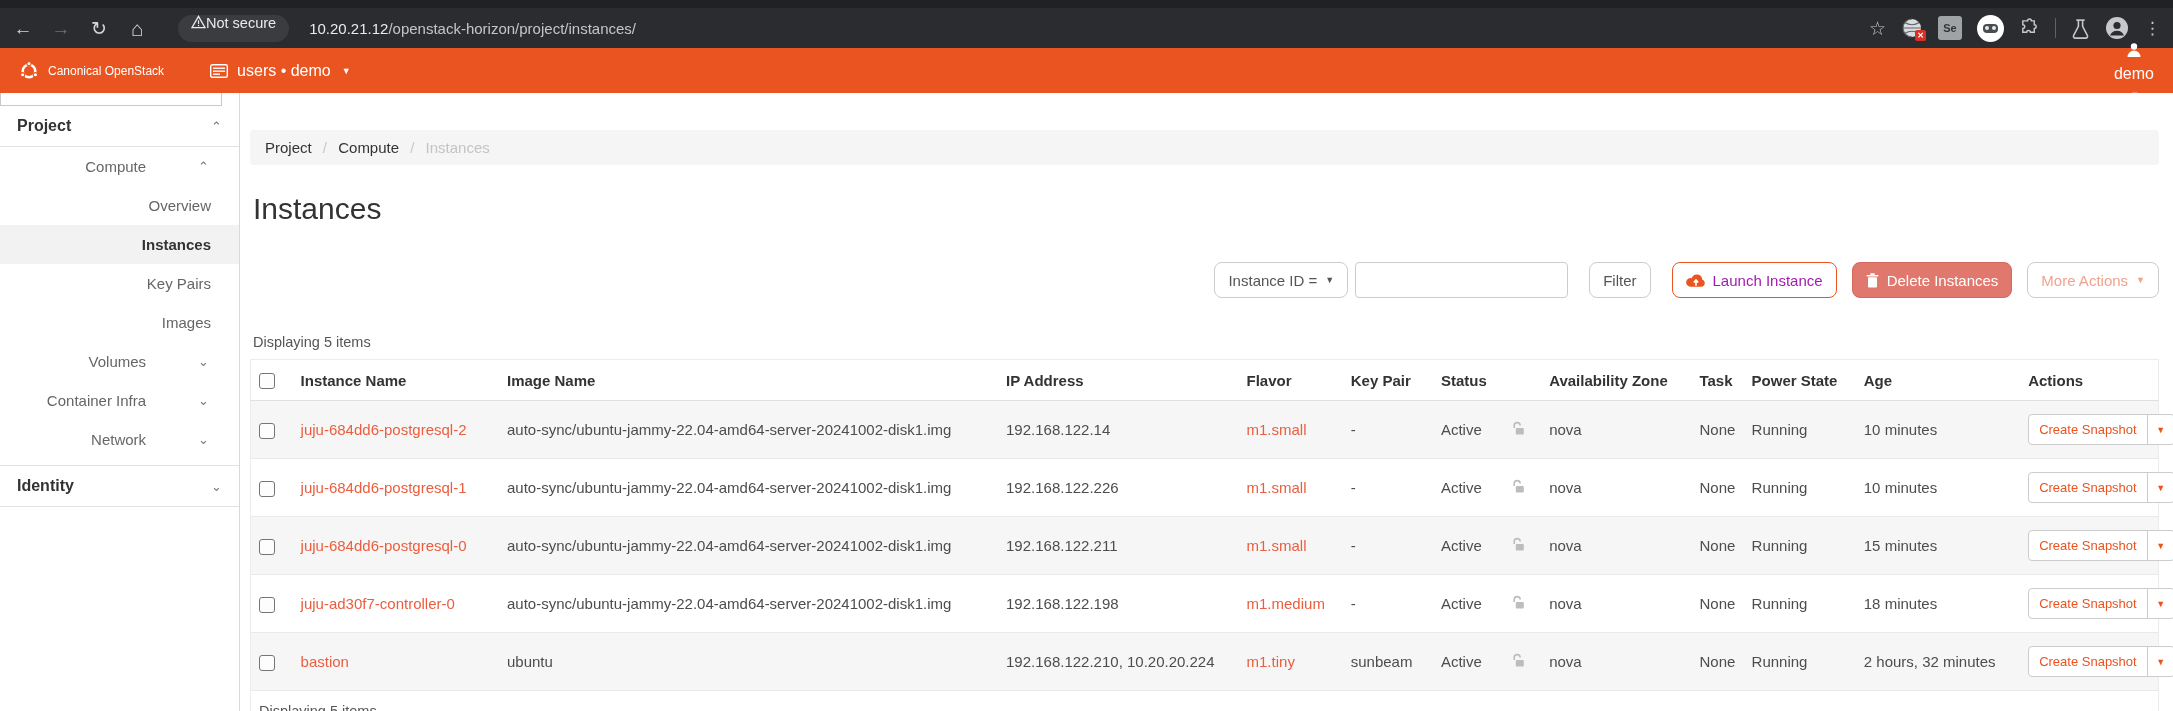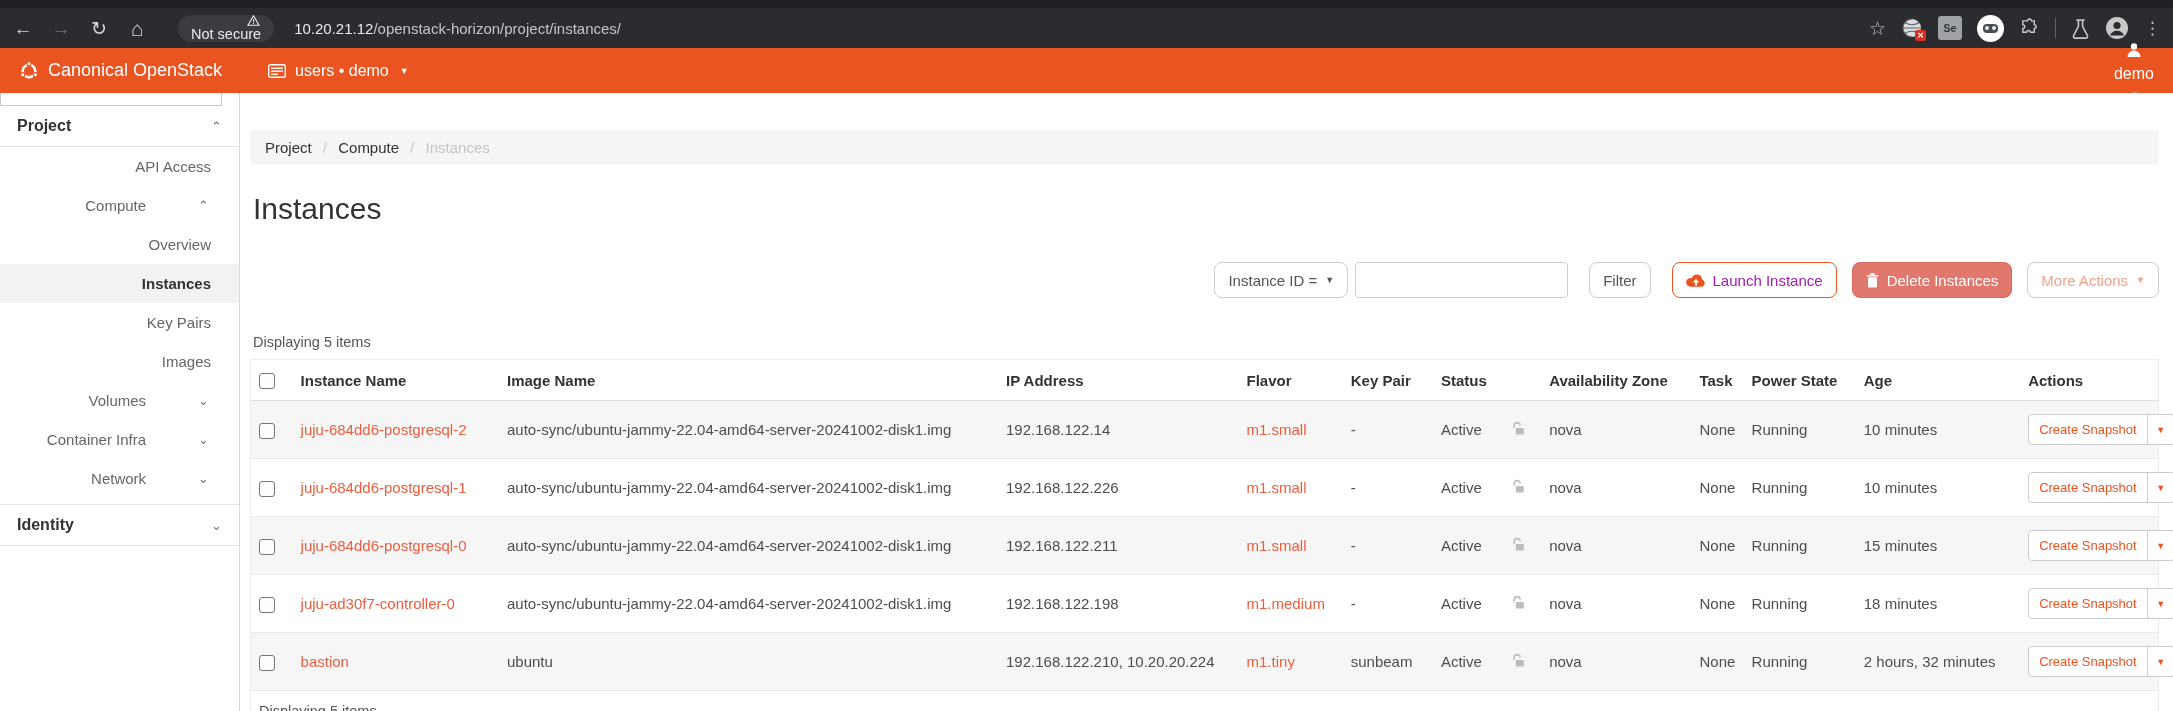--- a/index.html
+++ b/index.html
@@ -6,21 +6,21 @@
   html,body { width:2173px; height:711px; overflow:hidden; background:#fff;
     font-family:"Liberation Sans", sans-serif; }
 
   
   .tabstrip { height:8px; background:#202124; }
   .toolbar { height:40px; background:#2B2C2F; display:flex; align-items:center;
     padding:0 12px; gap:16px; color:#D5D7D8; }
   .nav-ic { font-size:19px; line-height:1; cursor:pointer; width:22px; text-align:center; }
   .nav-ic.dim { color:#6E7073; }
   .addr-chip { background:#3B3C40; border-radius:14px; height:27px; display:flex;
-    align-items:flex-end; padding:0 13px; color:#E8EAED; font-size:14.5px; margin-left:14px;flex-direction:column; }
+    align-items:flex-start; padding:0 13px; color:#E8EAED; font-size:14.5px; margin-left:14px; }
   .url { font-size:15px; margin-left:4px; display:flex; }
   .url .domain { color:#E8EAED; }
   .url .path { color:#C3C6C9; }
   .toolbar .spacer { flex:1; }
   .tb-right { display:flex; align-items:center; gap:15px; }
   .ic-star { font-size:19px; color:#C6C8CA; }
   .se-box { width:24px; height:24px; background:#9FA3A6; border-radius:3px; color:#35363A;
     font-size:11px; font-weight:bold; display:flex; align-items:center; justify-content:center; }
   .robot-circle { width:27px; height:27px; background:#fff; border-radius:50%;
     display:flex; align-items:center; justify-content:center; }
@@ -30,21 +30,21 @@
   .vdiv { width:1px; height:20px; background:#5F6368; }
   .kebab { color:#C6C8CA; font-size:17px; letter-spacing:0; }
   .globe-wrap { position:relative; width:22px; height:22px; }
   .globe-badge { position:absolute; right:-3px; bottom:-2px; width:11px; height:11px;
     background:#D93025; border-radius:2px; color:#fff; font-size:8px; line-height:11px;
     text-align:center; font-weight:bold; }
 
   
   .app-header { height:45px; background:#E95420; display:flex; align-items:center;
     padding:0 19px; color:#fff; }
-  .brand { display:flex; align-items:center; gap:9px; font-size:18px; }
+  .brand { display:flex; align-items:center; gap:9px; font-size:12px; }
   .ctx-switcher { display:flex; align-items:center; gap:9px; font-size:16px; margin-left:46px; cursor:pointer; }
   .caret-down-sm { font-size:9px; margin-left:2px; }
   .user-menu { margin-left:auto; display:flex; align-items:center; gap:7px; font-size:16px; cursor:pointer;flex-direction:column; }
 
   
   .content { display:flex; height:618px; }
   .sidebar { width:240px; border-right:1px solid #D9D9D9; background:#fff; flex-shrink:0; }
   .side-topbox { height:13px; width:222px; border:1px solid #C9C9C9; border-top:none; background:#fff; }
   .side-section { display:flex; justify-content:space-between; align-items:center;
     font-weight:bold; font-size:16px; color:#333; padding:11px 17px 11px 17px;
@@ -187,21 +187,20 @@
 </div>
 
 <div class="content">
 
   <div class="sidebar">
     <div class="side-topbox"></div>
     <div class="side-section">
       <span>Project</span>
       <span class="side-caret">⌃</span>
     </div>
-    <a class="side-link">API Access</a>
     <div class="side-expand">
       <span class="lbl">Compute</span>
       <span class="side-caret">⌃</span>
     </div>
     <a class="side-link">Overview</a>
     <a class="side-link active">Instances</a>
     <a class="side-link">Key Pairs</a>
     <a class="side-link">Images</a>
     <div class="side-expand">
       <span class="lbl">Volumes</span>

